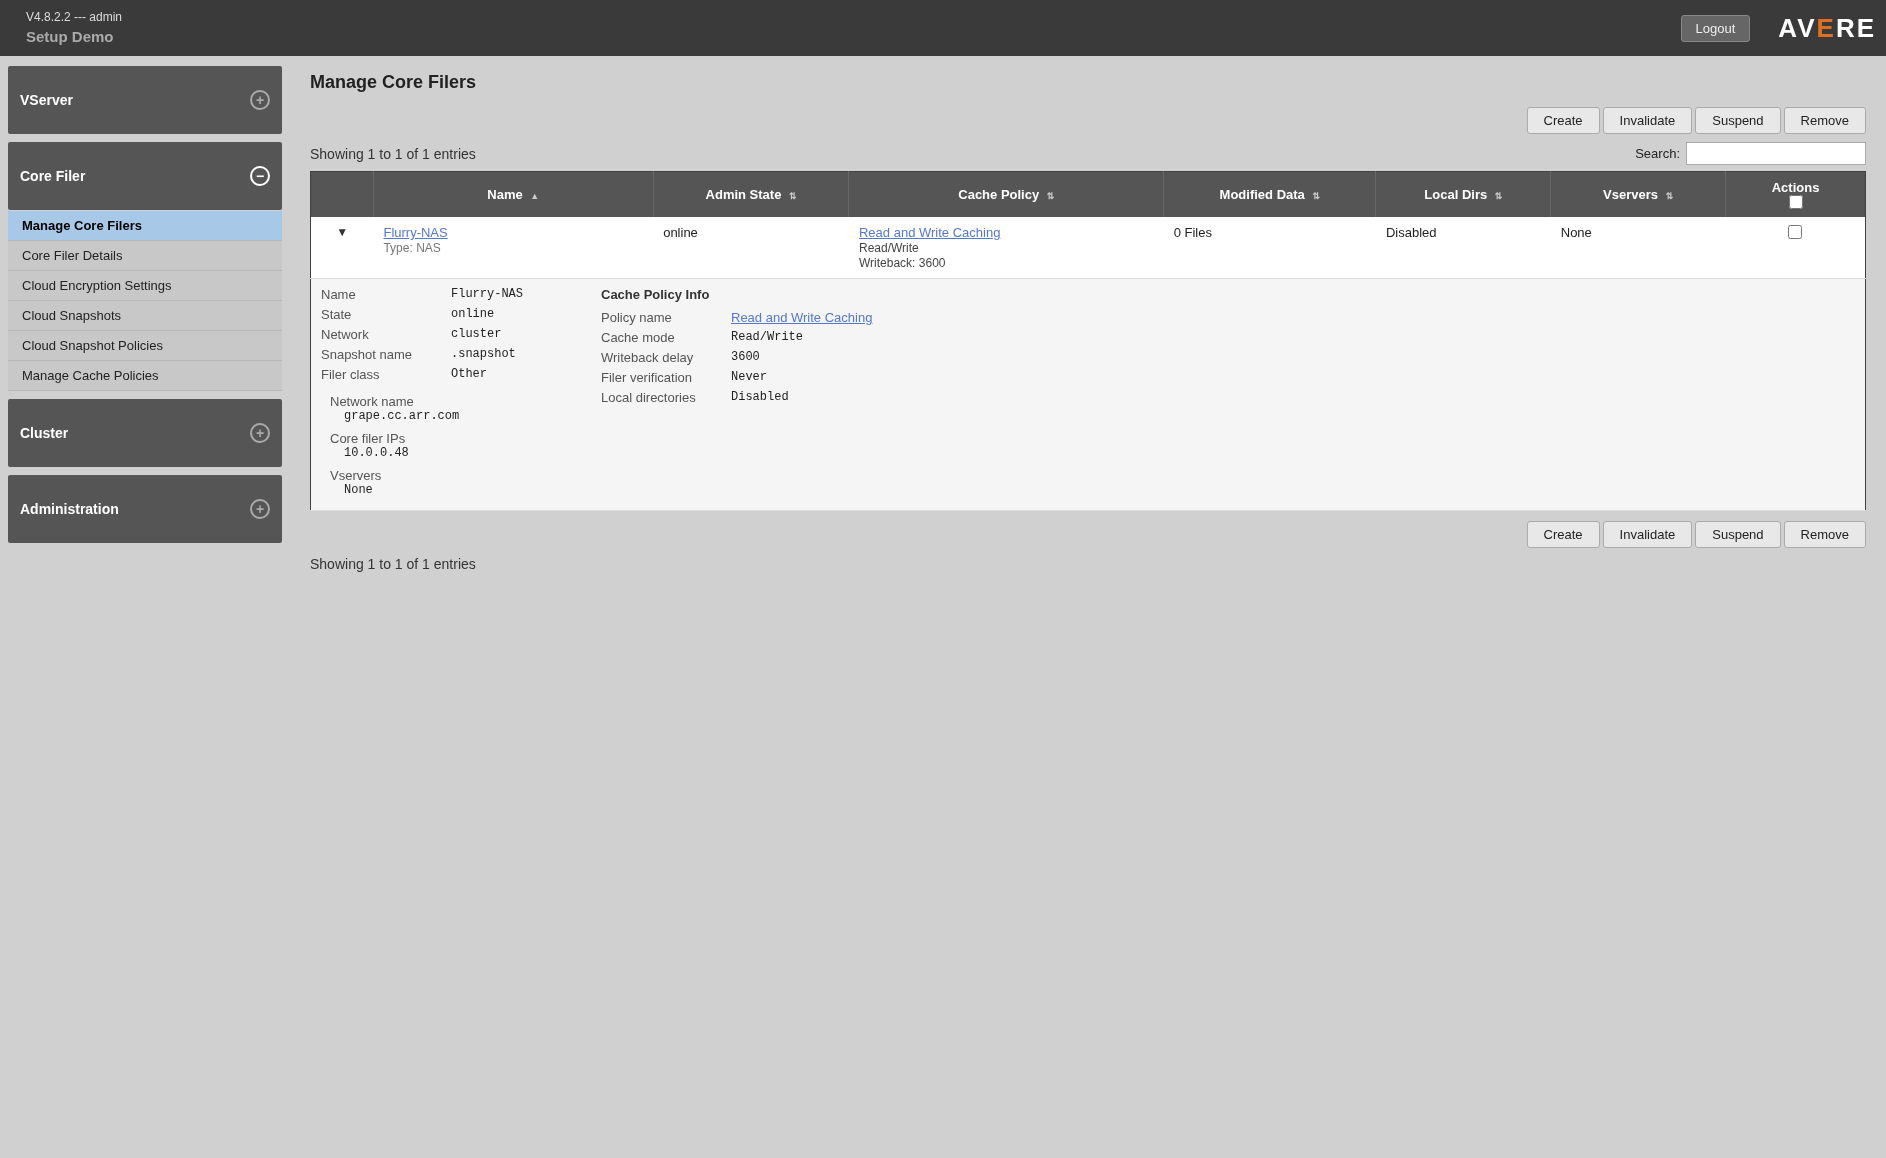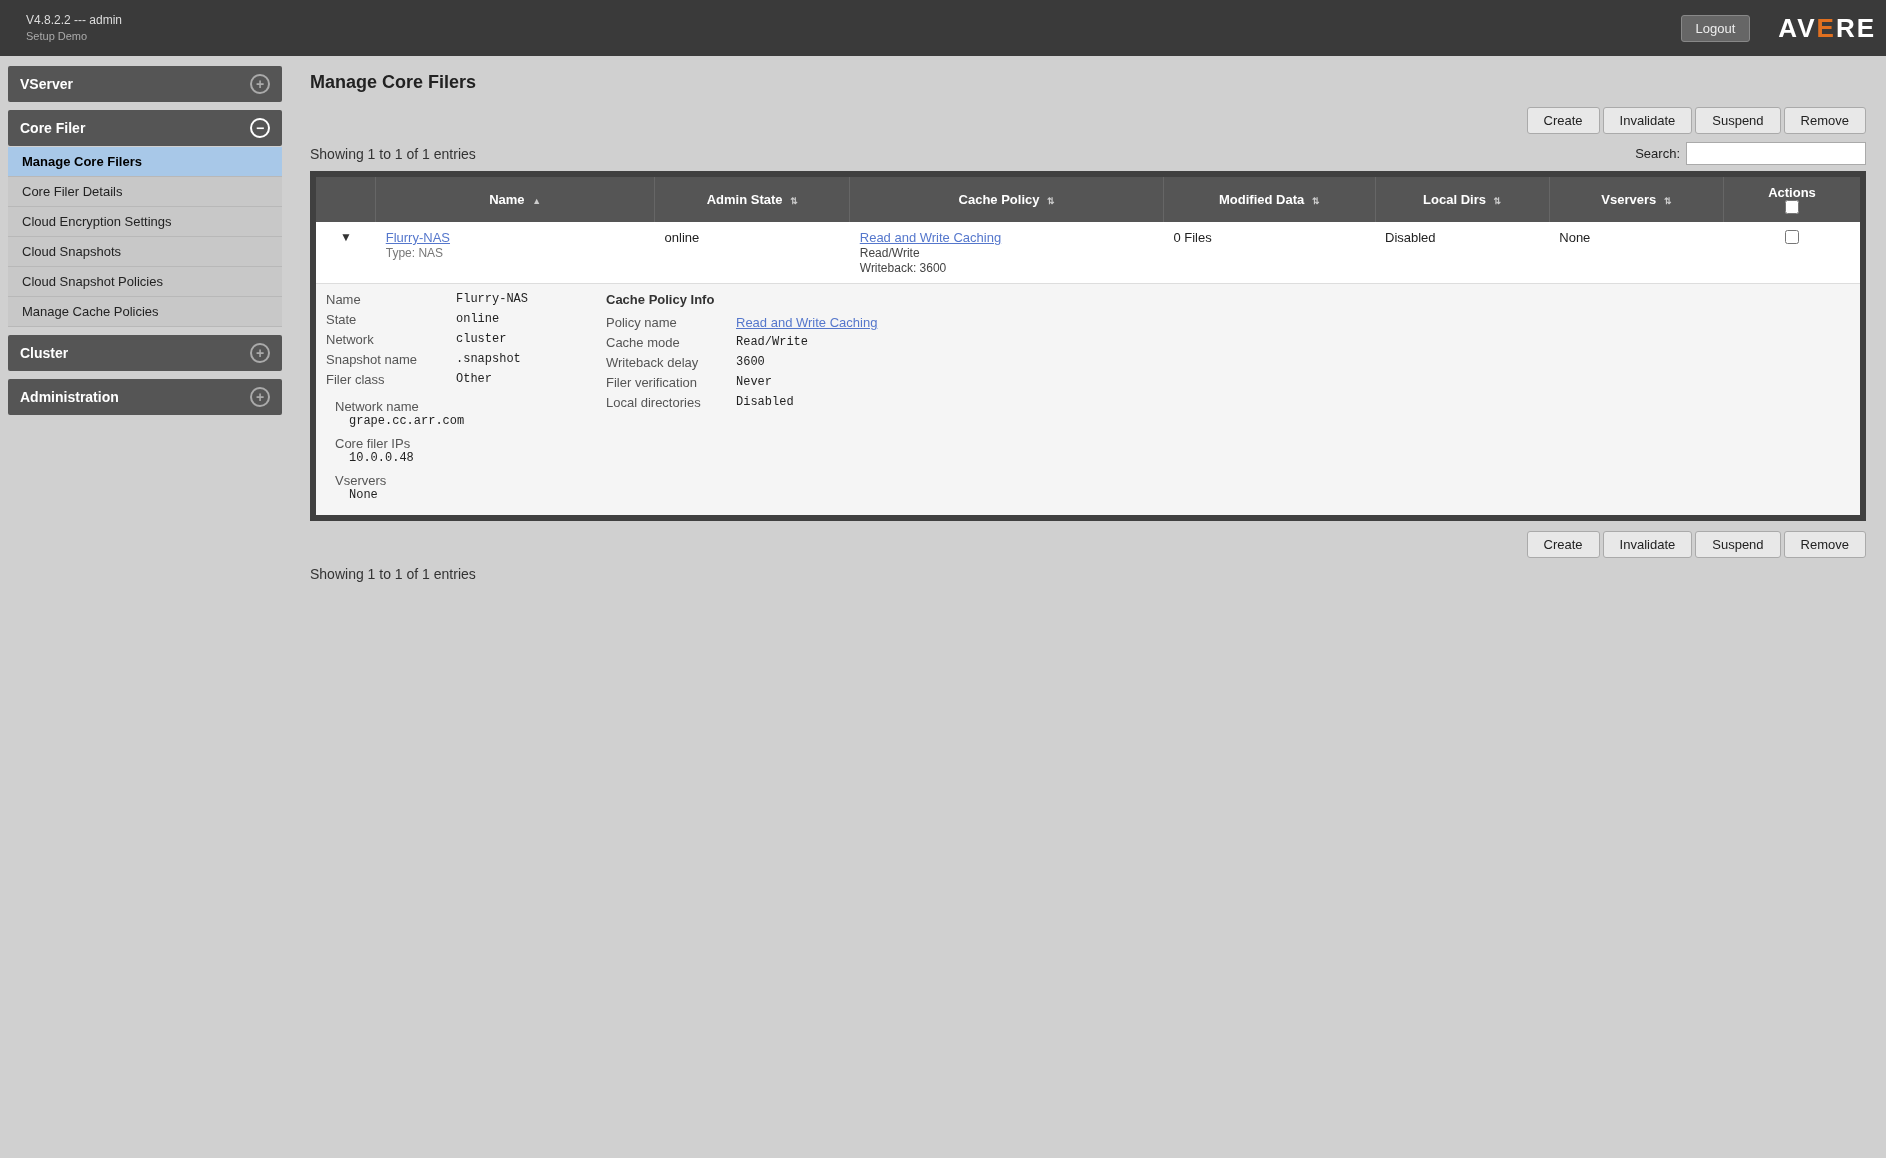--- a/index.html
+++ b/index.html
@@ -33,21 +33,21 @@
       border-radius: 4px 4px 0 0;
     }
     .nav-tab.active { background: #c8c8c8; color: #222; border-color: #aaa; }
     .top-nav-info {
       margin-left: 16px;
       color: #ccc;
       font-size: 12px;
       line-height: 1.4;
     }
     .top-nav-info .version { color: #ddd; }
-    .top-nav-info .setup { color: #aaa; font-size: 11px; }
+    .top-nav-info .setup { color: #aaa; font-size: 15px; font-weight: bold; }
     .top-nav-right {
       margin-left: auto;
       display: flex;
       align-items: center;
       gap: 28px;
     }
     .logout-btn {
       background: #666;
       color: #eee;
       border: 1px solid #888;
@@ -76,21 +76,21 @@
     .sidebar {
       width: 290px;
       min-width: 290px;
       background: #d0d0d0;
       padding: 10px 8px;
       overflow-y: auto;
     }
     .sidebar-section-header {
       background: #555;
       color: #fff;
-      padding: 8px 12px;
+      padding: 24px 12px;
       display: flex;
       align-items: center;
       justify-content: space-between;
       cursor: pointer;
       margin-bottom: 1px;
       border-radius: 2px;
       font-size: 14px;
       font-weight: bold;
     }
     .sidebar-section-header .icon-circle {
@@ -169,21 +169,21 @@
       padding: 3px 6px;
       width: 180px;
       font-size: 13px;
     }
 
     
     .data-table {
       width: 100%;
       border-collapse: collapse;
       background: #fff;
-      border: 6px solid #404040;
+      border: 1px solid #404040;
     }
     .data-table thead tr {
       background: #555;
       color: #fff;
     }
     .data-table thead th {
       padding: 8px 10px;
       text-align: center;
       font-size: 13px;
       border-right: 1px solid #666;

